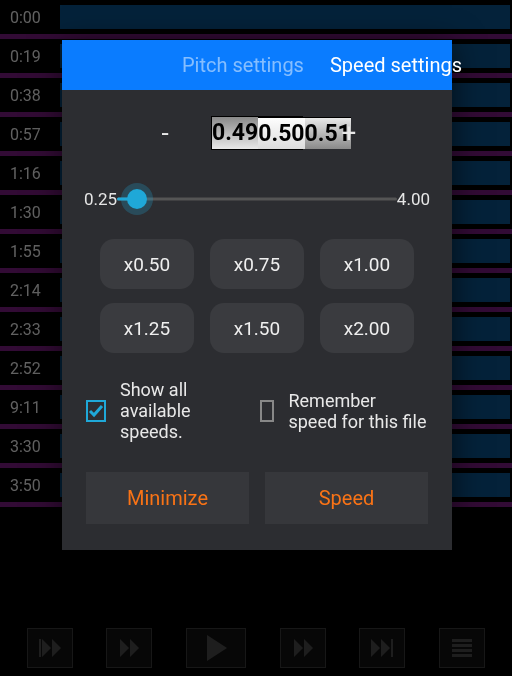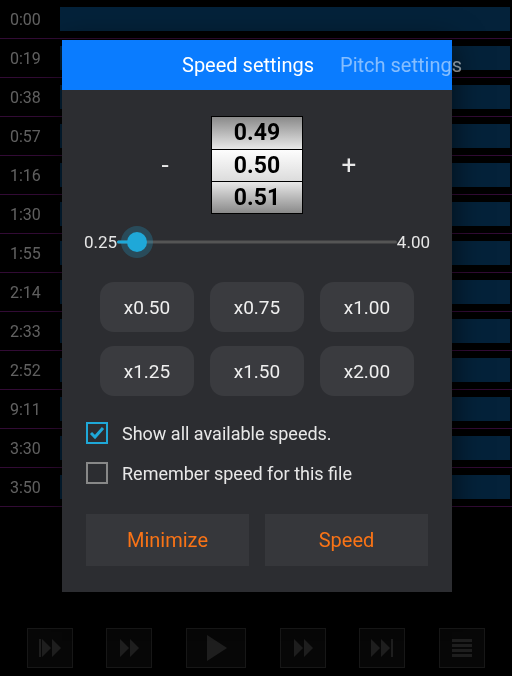--- a/index.html
+++ b/index.html
@@ -11,21 +11,21 @@
     color: #ddd;
   }
   
   .bg {
     position: absolute; inset: 0;
     filter: blur(0px);
   }
   .bg-row {
     display: flex; align-items: center;
     height: 39px;
-    border-bottom: 1px solid #701a75;
+    border-bottom: 5px solid #701a75;
   }
   .bg-time { color: #d8d8d8; font-size: 16px; width: 56px; padding-left: 10px; }
   .bg-bar { flex: 1; height: 24px; background: #0a4d80; margin-right: 2px; }
   .bg-bar.first { margin-left: 4px; }
   .bg-controls {
     position: absolute; bottom: 0; left: 0; right: 0;
     height: 56px; display: flex; justify-content: space-around; align-items: center;
     padding: 0 10px;
   }
   .bg-controls .pbtn {
@@ -62,34 +62,34 @@
     display: flex; align-items: center; justify-content: center;
     gap: 28px; margin-top: 26px;
   }
   .stepper-btn {
     color: #e8e8e8; font-size: 26px; width: 36px; text-align: center;
   }
   .wheel {
     width: 92px;
     border: 1px solid #000;
     background: linear-gradient(180deg,#666 0%,#d8d8d8 12%,#fff 20%,#fff 80%,#d8d8d8 88%,#666 100%);
-    display: flex; flex-direction: column;
+    display: flex; 
   }
   .wheel-cell {
     text-align: center; font-size: 23px; font-weight: 700;
     color: #000; height: 32px; line-height: 32px;
     border-top: 1px solid #000;
   }
   .wheel-cell:first-child { border-top: none; background: linear-gradient(180deg,#8a8a8a,#e8e8e8); }
   .wheel-cell:last-child { background: linear-gradient(180deg,#e8e8e8,#8a8a8a); }
   .wheel-cell.mid { background: linear-gradient(180deg,#fdfdfd,#dcdcdc); }
 
   .slider-row {
     display: flex; align-items: center;
-    margin: 16px 22px 0 22px; 
+    margin: 37px 22px 0 22px; 
   }
   .slider-label { font-size: 17px; color: #e6e6e6; }
   .slider {
     flex: 1; position: relative; height: 24px;
   }
   .track {
     position: absolute; top: 50%; left: 0; right: 0;
     height: 3px; background: #555; transform: translateY(-50%);
     border-radius: 2px;
   }
@@ -113,21 +113,21 @@
     grid-auto-rows: 50px; gap: 14px 16px;
     justify-content: center;
     margin: 28px 0 0 0;
   }
   .preset {
     background: #3a3b3f;
     display: flex; align-items: center; justify-content: center;
     font-size: 19px; color: #efefef; border-radius: 14px;
   }
 
-  .checks { margin: 26px 24px 0 24px; display: flex; flex-direction: column; gap: 18px; }
+  .checks { margin: 26px 24px 0 24px; display: flex; flex-direction: row; gap: 18px; }
   .check-row { display: flex; align-items: center; gap: 14px; }
   .checkbox {
     width: 22px; height: 22px; border: 2px solid #888;
     display: flex; align-items: center; justify-content: center;
   }
   .checkbox.checked { border-color: #1fa8d8; }
   .checkbox.checked svg { stroke: #1fa8d8; }
   .check-label { font-size: 18px; color: #e8e8e8; }
 
   .btn-row {
@@ -225,22 +225,22 @@
         <svg width="20" height="18" viewBox="0 0 20 18">
           <path d="M0 0h20v3H0zM0 5h20v3H0zM0 10h20v3H0zM0 15h20v3H0z"></path>
         </svg>
       </div>
   </div>
 </div>
 <div class="dim-overlay"></div>
 
 <div class="dialog">
   <div class="tabbar">
+    <div class="tab inactive">Pitch settings</div>
     <div class="tab">Speed settings</div>
-    <div class="tab inactive">Pitch settings</div>
   </div>
 
   <div class="picker-row">
     <div class="stepper-btn">-</div>
     <div class="wheel">
       <div class="wheel-cell">0.49</div>
       <div class="wheel-cell mid">0.50</div>
       <div class="wheel-cell">0.51</div>
     </div>
     <div class="stepper-btn">+</div>

